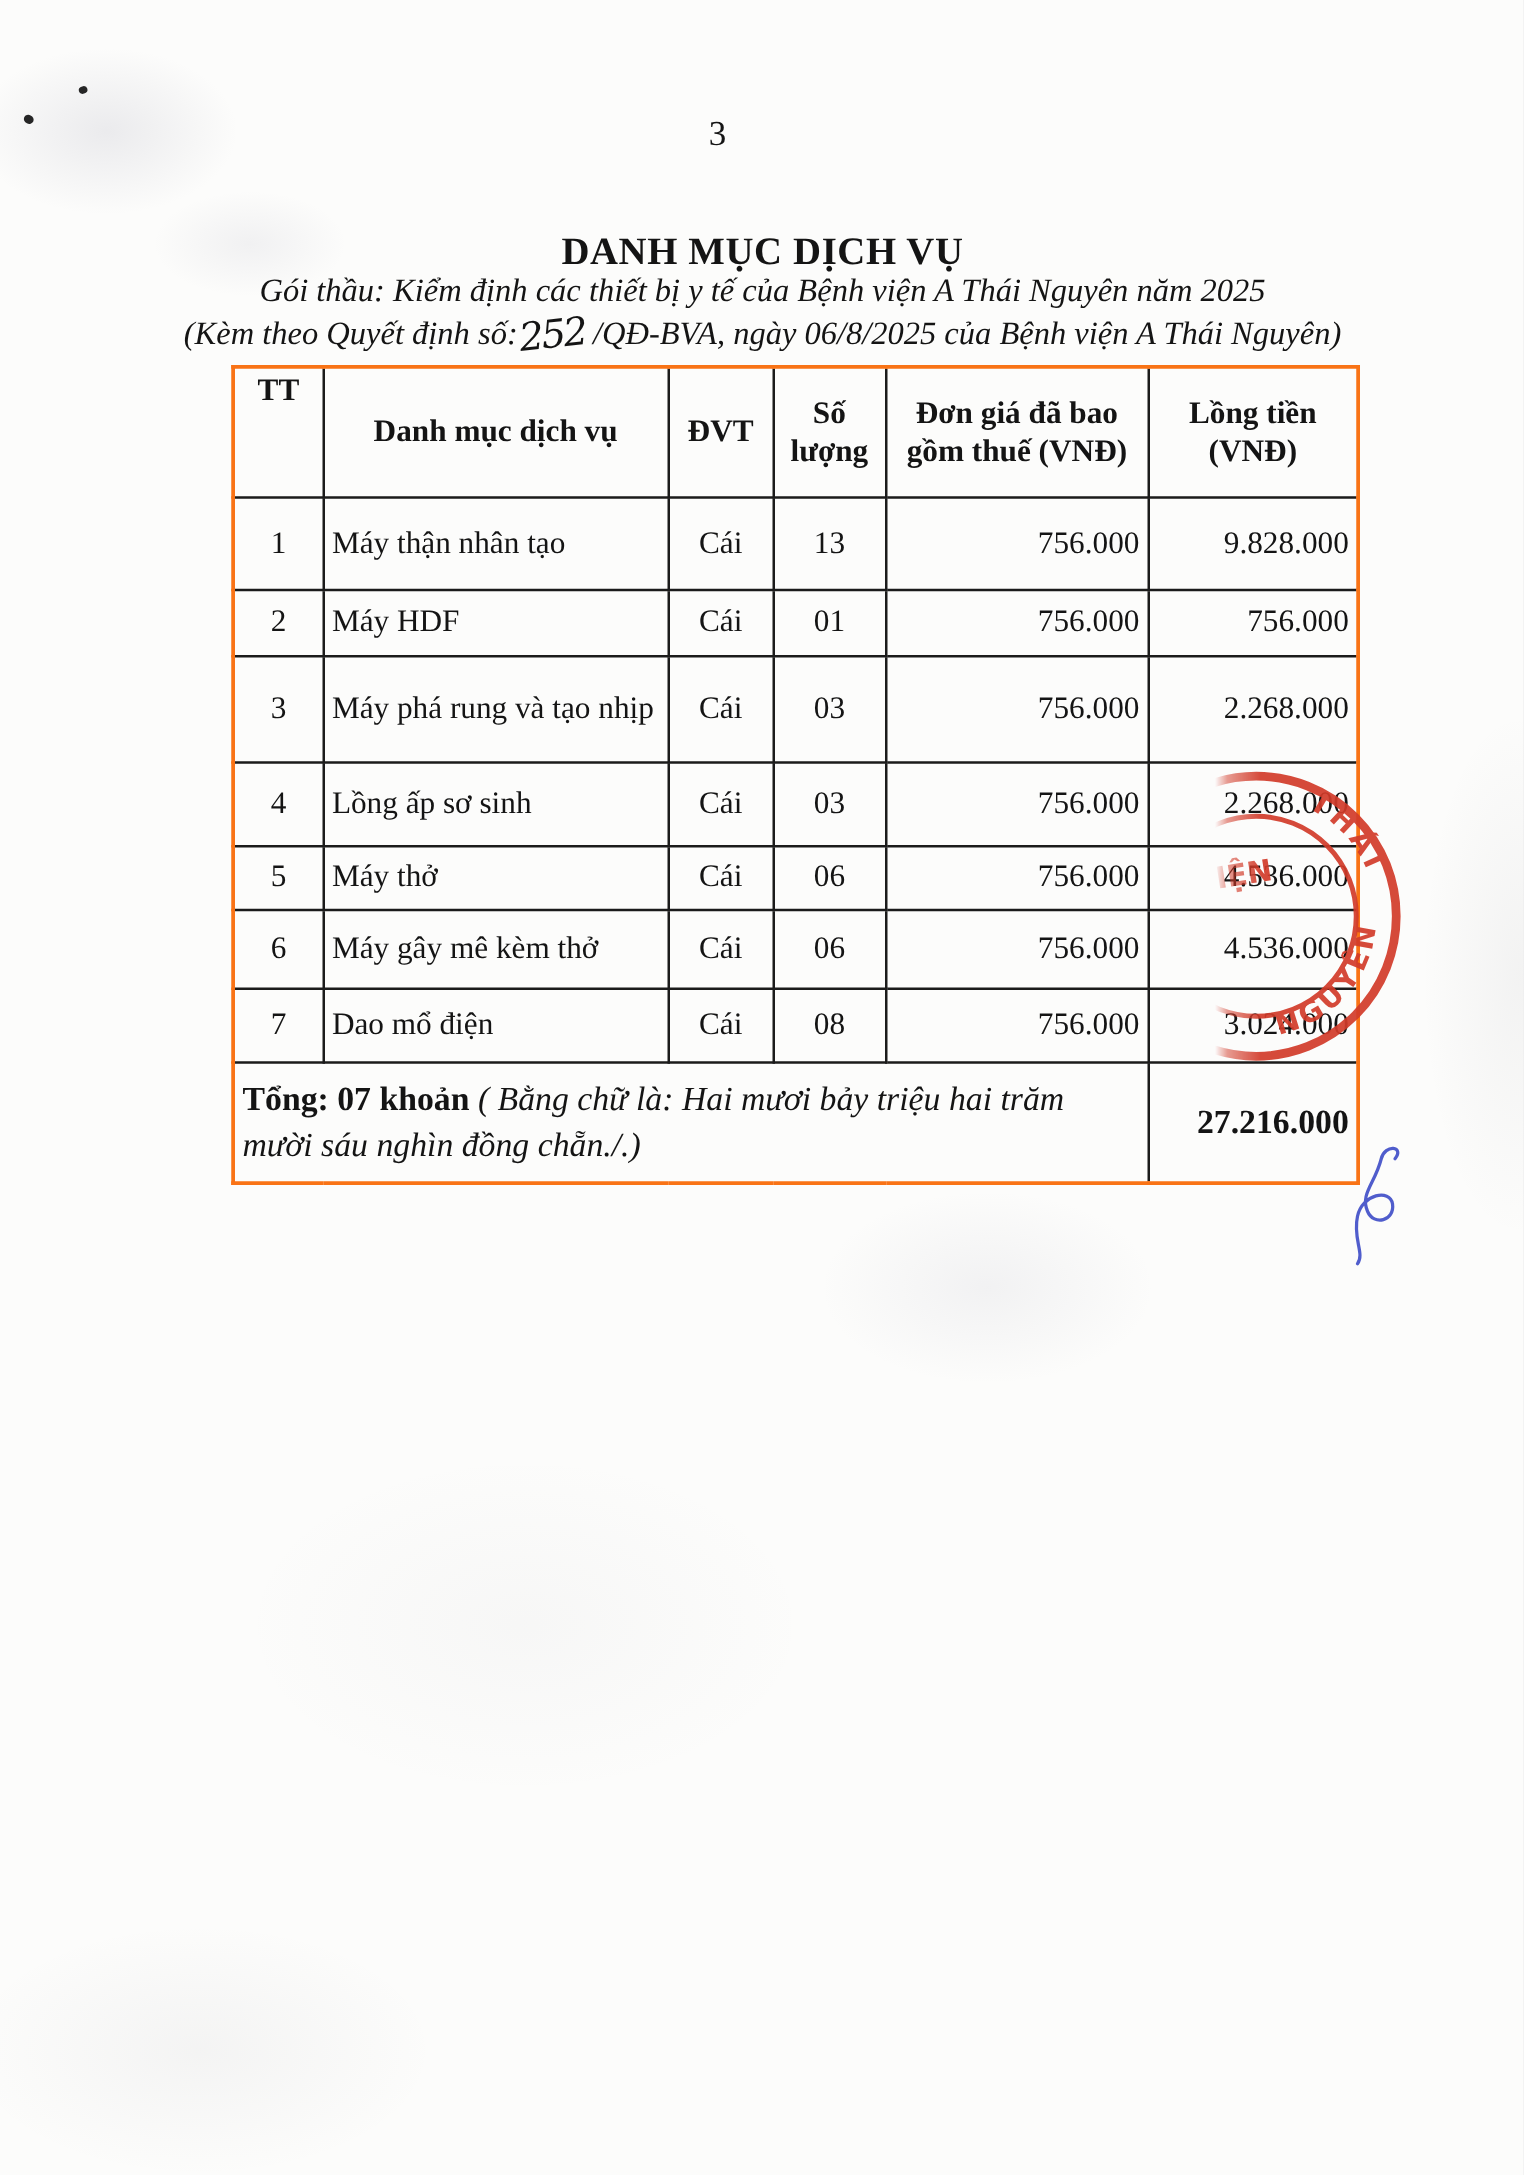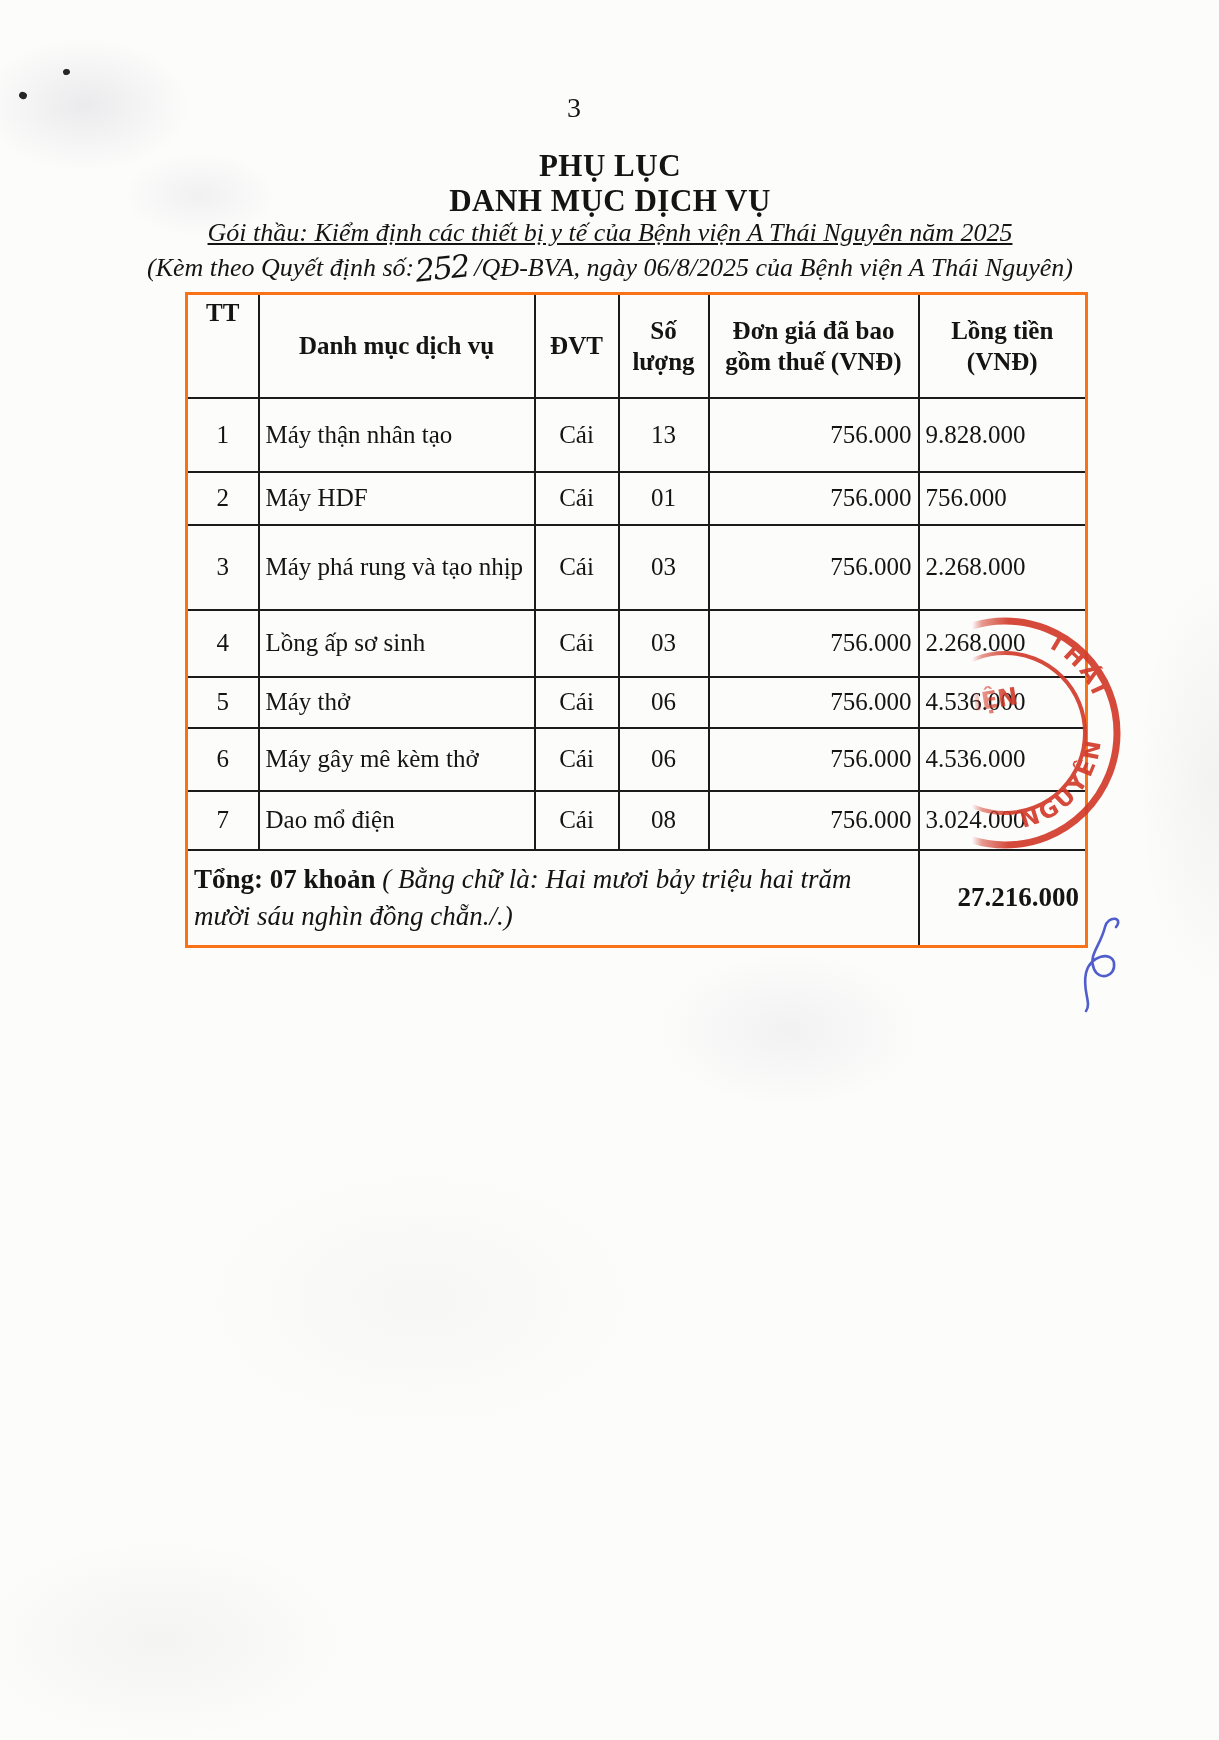--- a/index.html
+++ b/index.html
@@ -23,21 +23,21 @@
       radial-gradient(ellipse 300px 180px at 420px 1300px, rgba(120,120,130,.04), transparent 75%);
   }
   .speck{position:absolute;background:#262626;border-radius:50%;}
   .speck.s1{left:19px;top:92px;width:8px;height:7px;transform:rotate(25deg);}
   .speck.s2{left:63px;top:69px;width:7px;height:6px;transform:rotate(-15deg);}
 
   .pageno{position:absolute;top:92px;left:0;width:1148px;text-align:center;font-size:28px;}
   .titles{position:absolute;left:145px;width:930px;text-align:center;}
   .t1{top:148px;font-size:31px;font-weight:700;letter-spacing:.5px;}
   .t2{top:183px;font-size:31px;font-weight:700;letter-spacing:.5px;}
-  .s1l{top:218px;font-size:26px;font-style:italic;text-decoration:underline;}
+  .s1l{top:218px;font-size:26px;font-style:italic;}
   .s2l{top:247px;font-size:26px;font-style:italic;}
   .hand{
     display:inline-block;font-size:31px;font-style:italic;font-weight:400;
     font-family:"DejaVu Serif",serif;
     transform:rotate(-6deg) translateY(3px);letter-spacing:-2px;margin:0 6px 0 1px;
   }
 
   table.svc{
     position:absolute;left:185px;top:292px;width:900px;
     border-collapse:collapse;table-layout:fixed;
@@ -46,21 +46,21 @@
   table.svc td,table.svc th{
     border:2px solid #1b1b1b;
     padding:2px 6px;overflow:hidden;
   }
   table.svc{border:3px solid #f97316;}
   th{font-weight:700;text-align:center;vertical-align:middle;line-height:1.25;}
   th.tt-h{vertical-align:top;padding-top:14px;}
   td.c{text-align:center;}
   td.name{text-align:left;padding-left:12px;line-height:1.2;}
   td.price{text-align:right;padding-right:14px;}
-  td.total{text-align:left;padding-right:20px;}
+  td.total{text-align:right;padding-right:20px;}
   tr.hdr{height:104px;}
   tr.r1{height:74px;} tr.r2{height:53px;} tr.r3{height:85px;}
   tr.r4{height:67px;} tr.r5{height:51px;} tr.r6{height:63px;}
   tr.r7{height:59px;} tr.sum{height:97px;padding-left:16px;}
   td.sum-label{padding-left:10px;font-size:27px;line-height:1.35;vertical-align:middle;}
   .sum-bold{font-weight:700;}
   .sum-ital{font-style:italic;}
   td.sum-amt{font-weight:700;font-size:27px;text-align:right;padding-right:16px;font-family:Liberation Serif, serif;}
 
   .stamp{position:absolute;left:972px;top:605px;pointer-events:none;opacity:.92;
@@ -72,21 +72,20 @@
 </head>
 <body>
 
 <div class="page">
 
   <span class="speck s1"></span>
   <span class="speck s2"></span>
 
   <div class="pageno">3</div>
 
-  <div class="titles t1">PHỤ LỤC</div>
   <div class="titles t2">DANH MỤC DỊCH VỤ</div>
   <div class="titles s1l">Gói thầu: Kiểm định các thiết bị y tế của Bệnh viện A Thái Nguyên năm 2025</div>
   <div class="titles s2l"><span>(Kèm theo Quyết định số:</span><span class="hand">252</span><span>/QĐ-BVA, ngày 06/8/2025 của Bệnh viện A Thái Nguyên)</span></div>
 
   <table class="svc">
     <colgroup>
       <col style="width:72px">
         <col style="width:276px">
         <col style="width:84px">
       <col style="width:90px">

